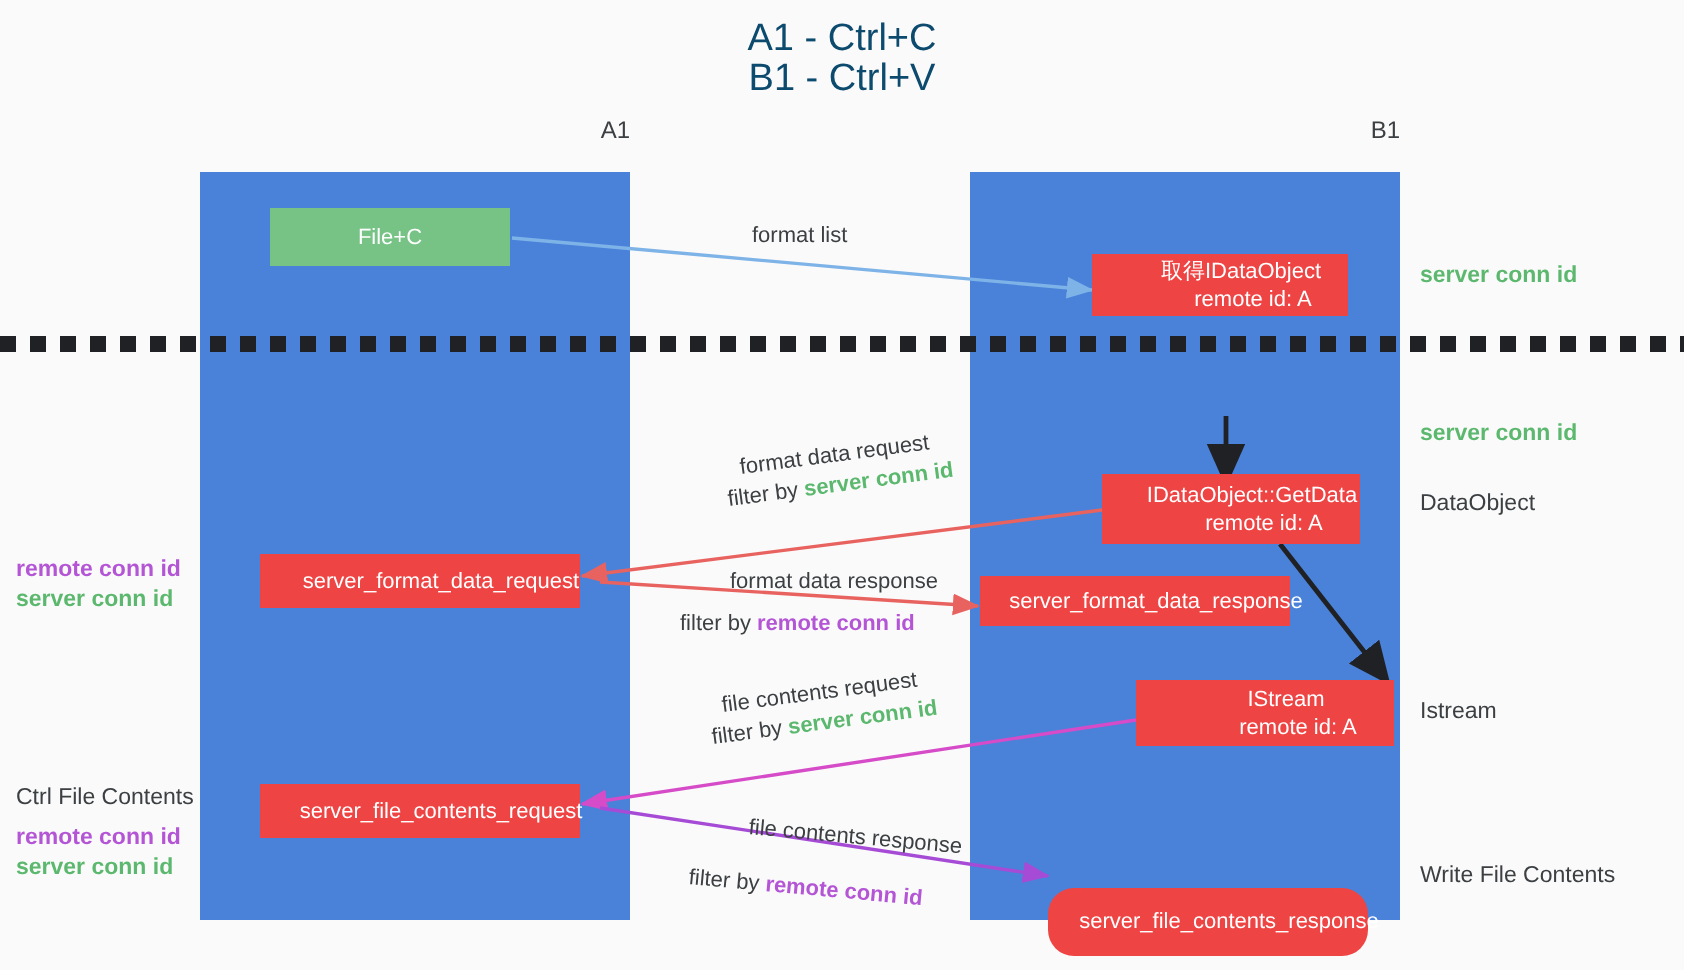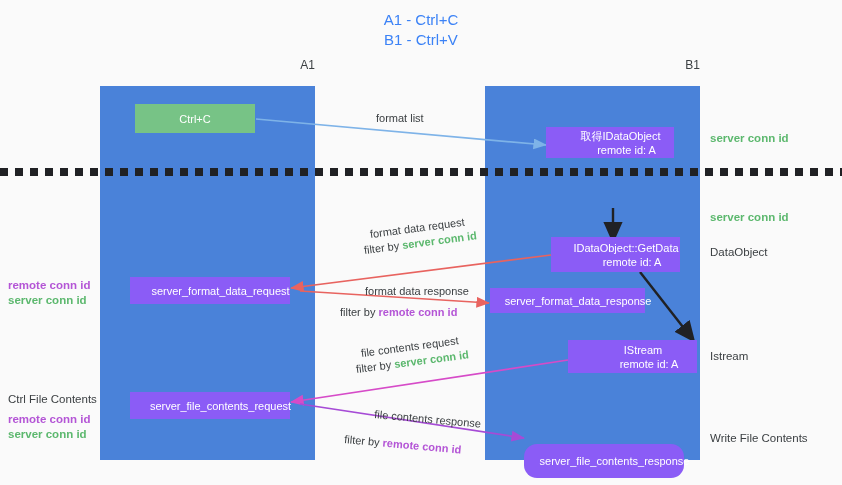--- a/index.html
+++ b/index.html
@@ -9,41 +9,41 @@
     font-family:"Liberation Sans","DejaVu Sans",sans-serif;
     position:relative;overflow:hidden;
     -webkit-font-smoothing:antialiased;
   }
   .stage{position:absolute;left:0;top:0;width:842px;height:485px;}
   svg.wires{position:absolute;left:0;top:0;width:842px;height:485px;pointer-events:none;}
 
   
   .title{
     position:absolute;left:0;top:10px;width:842px;
-    text-align:center;color:#3b82f6;font-size:15px;line-height:20px;
+    text-align:center;color:#0c4a6e;font-size:19px;line-height:20px;
   }
 
   
   .lane-head{position:absolute;text-align:right;color:#3c4043;font-size:12px;line-height:15px;}
   .lane-head .big{display:block;}
   .lane-head .sub{display:block;margin-top:42px;}
 
   
   .lane{position:absolute;background:#4a82d9;}
   #lane-a1{left:100px;top:86px;width:215px;height:374px;}
   #lane-b1{left:485px;top:86px;width:215px;height:374px;}
 
   
   .node{
     position:absolute;box-sizing:border-box;
     display:flex;flex-direction:column;align-items:center;justify-content:center;
     color:#ffffff;font-size:11px;line-height:14px;text-align:center;
   }
   .node.green{background:#77c386;}
-  .node.orange{background:#8b5cf6;padding-left:21px;}
+  .node.orange{background:#ef4444;padding-left:21px;}
   .node .l2{display:block;margin-left:12px;}
 
   
   .note{position:absolute;font-size:11.5px;line-height:15px;}
   .note .grn{color:#5cb86e;font-weight:bold;}
   .note .pur{color:#b455d6;font-weight:bold;}
   .note .dark{color:#3c4043;}
 
   
   .elabel{position:absolute;font-size:11px;line-height:15px;color:#3c4043;white-space:nowrap;}
@@ -104,21 +104,21 @@
     <line x1="300" y1="291" x2="489" y2="303" stroke="#e8635f" stroke-width="1.7" marker-end="url(#ah-red)"></line>
 
     <line x1="568" y1="360" x2="291" y2="402" stroke="#d64bc8" stroke-width="1.7" marker-end="url(#ah-magenta)"></line>
 
     <line x1="300" y1="404" x2="524" y2="438" stroke="#a64bd6" stroke-width="1.7" marker-end="url(#ah-purple)"></line>
 
     <line x1="0" y1="172" x2="842" y2="172" stroke="#202124" stroke-width="8" stroke-dasharray="8 7"></line>
   </svg>
 
   <div class="node green" style="left:135px;top:104px;width:120px;height:29px;">
-    <span>Ctrl+C</span>
+    <span>File+C</span>
   </div>
 
   <div class="node orange" style="left:546px;top:127px;width:128px;height:31px;">
     <span>取得IDataObject</span>
     <span class="l2">remote id: A</span>
   </div>
 
 
   <div class="node orange" style="left:551px;top:237px;width:129px;height:35px;">
     <span>IDataObject::GetData</span>

